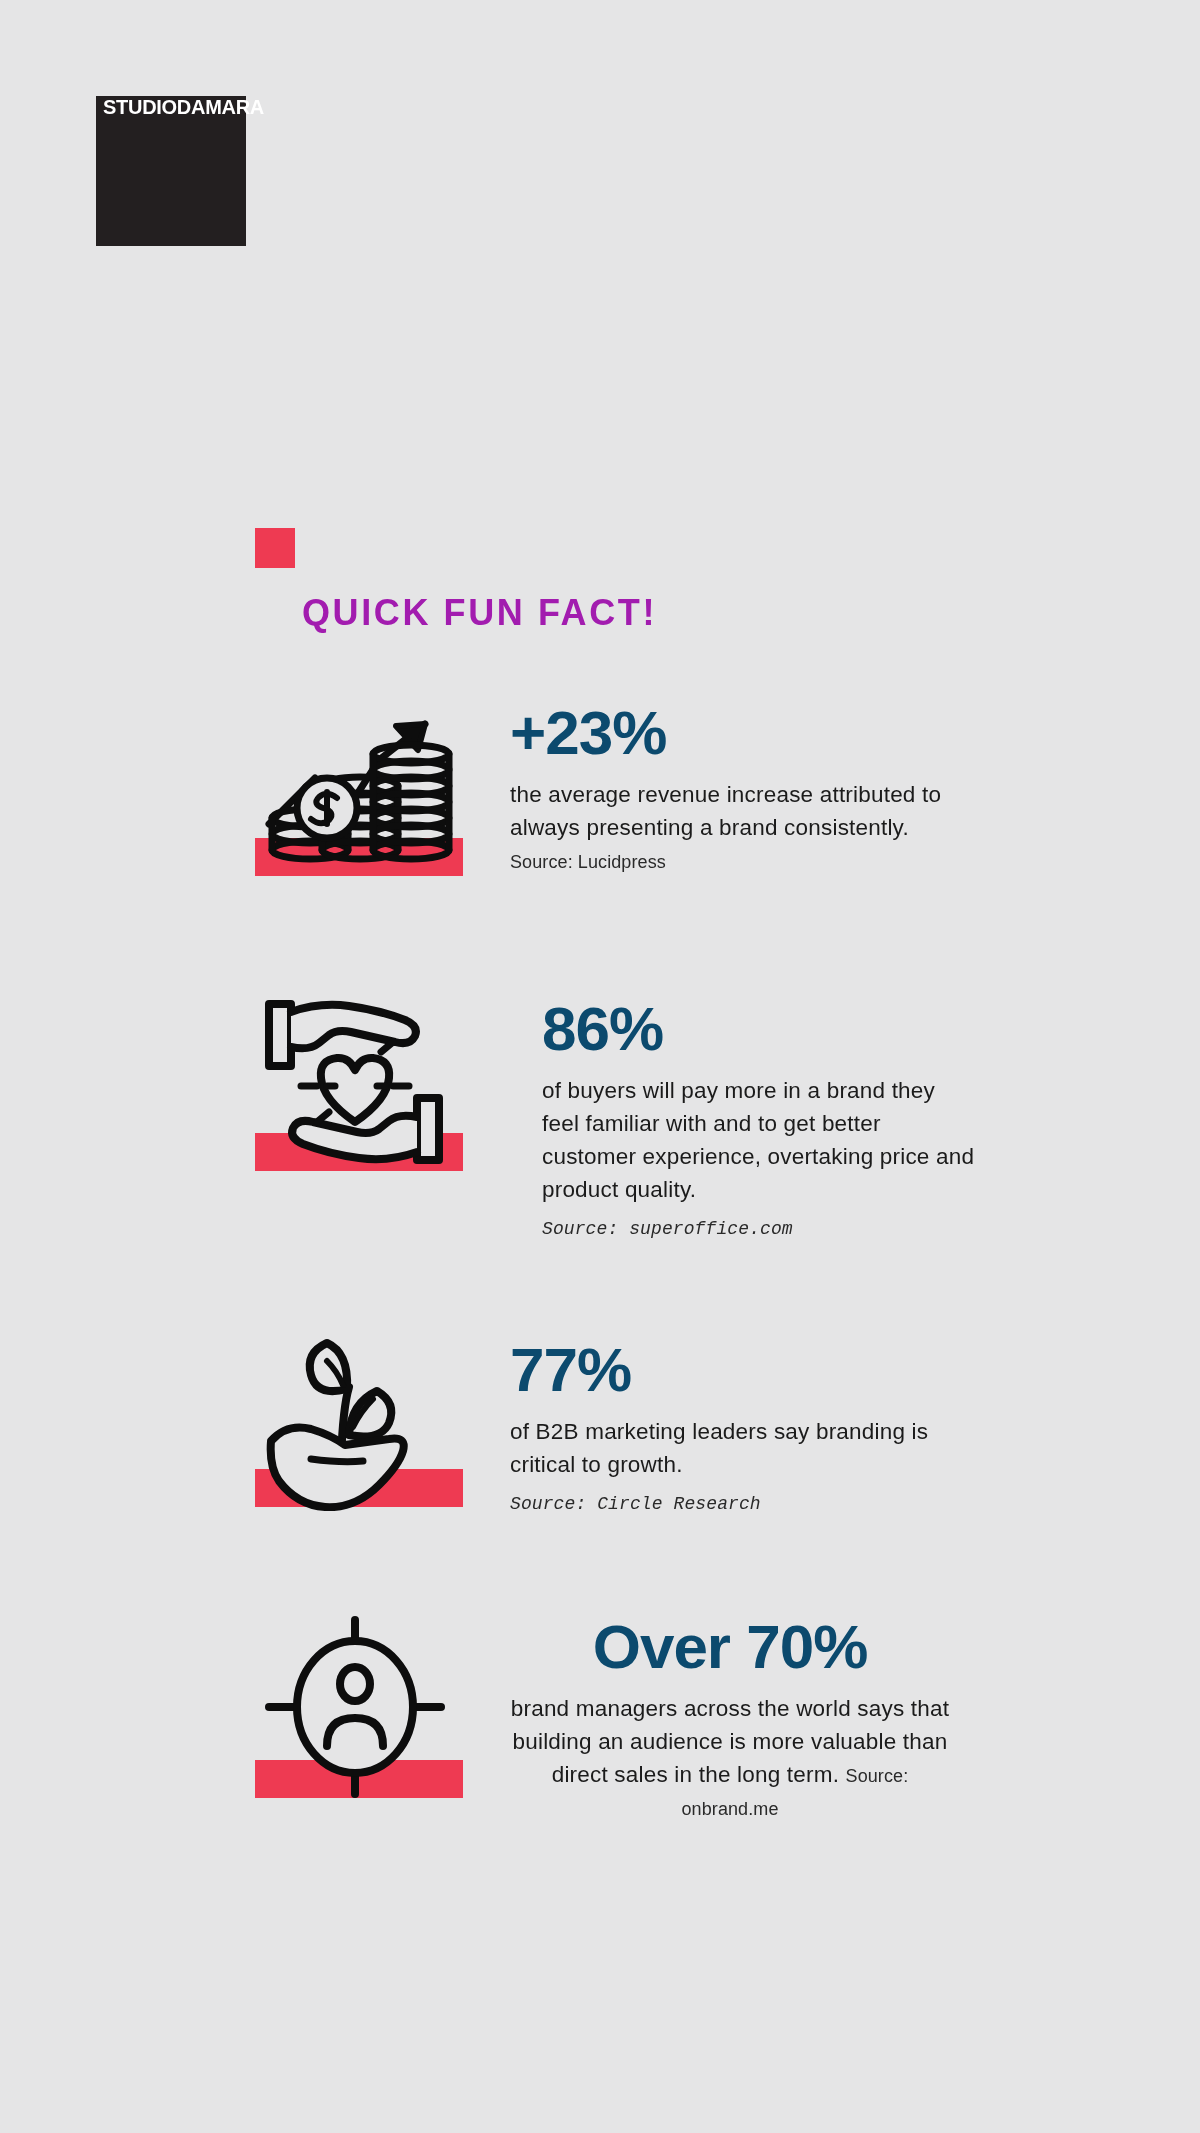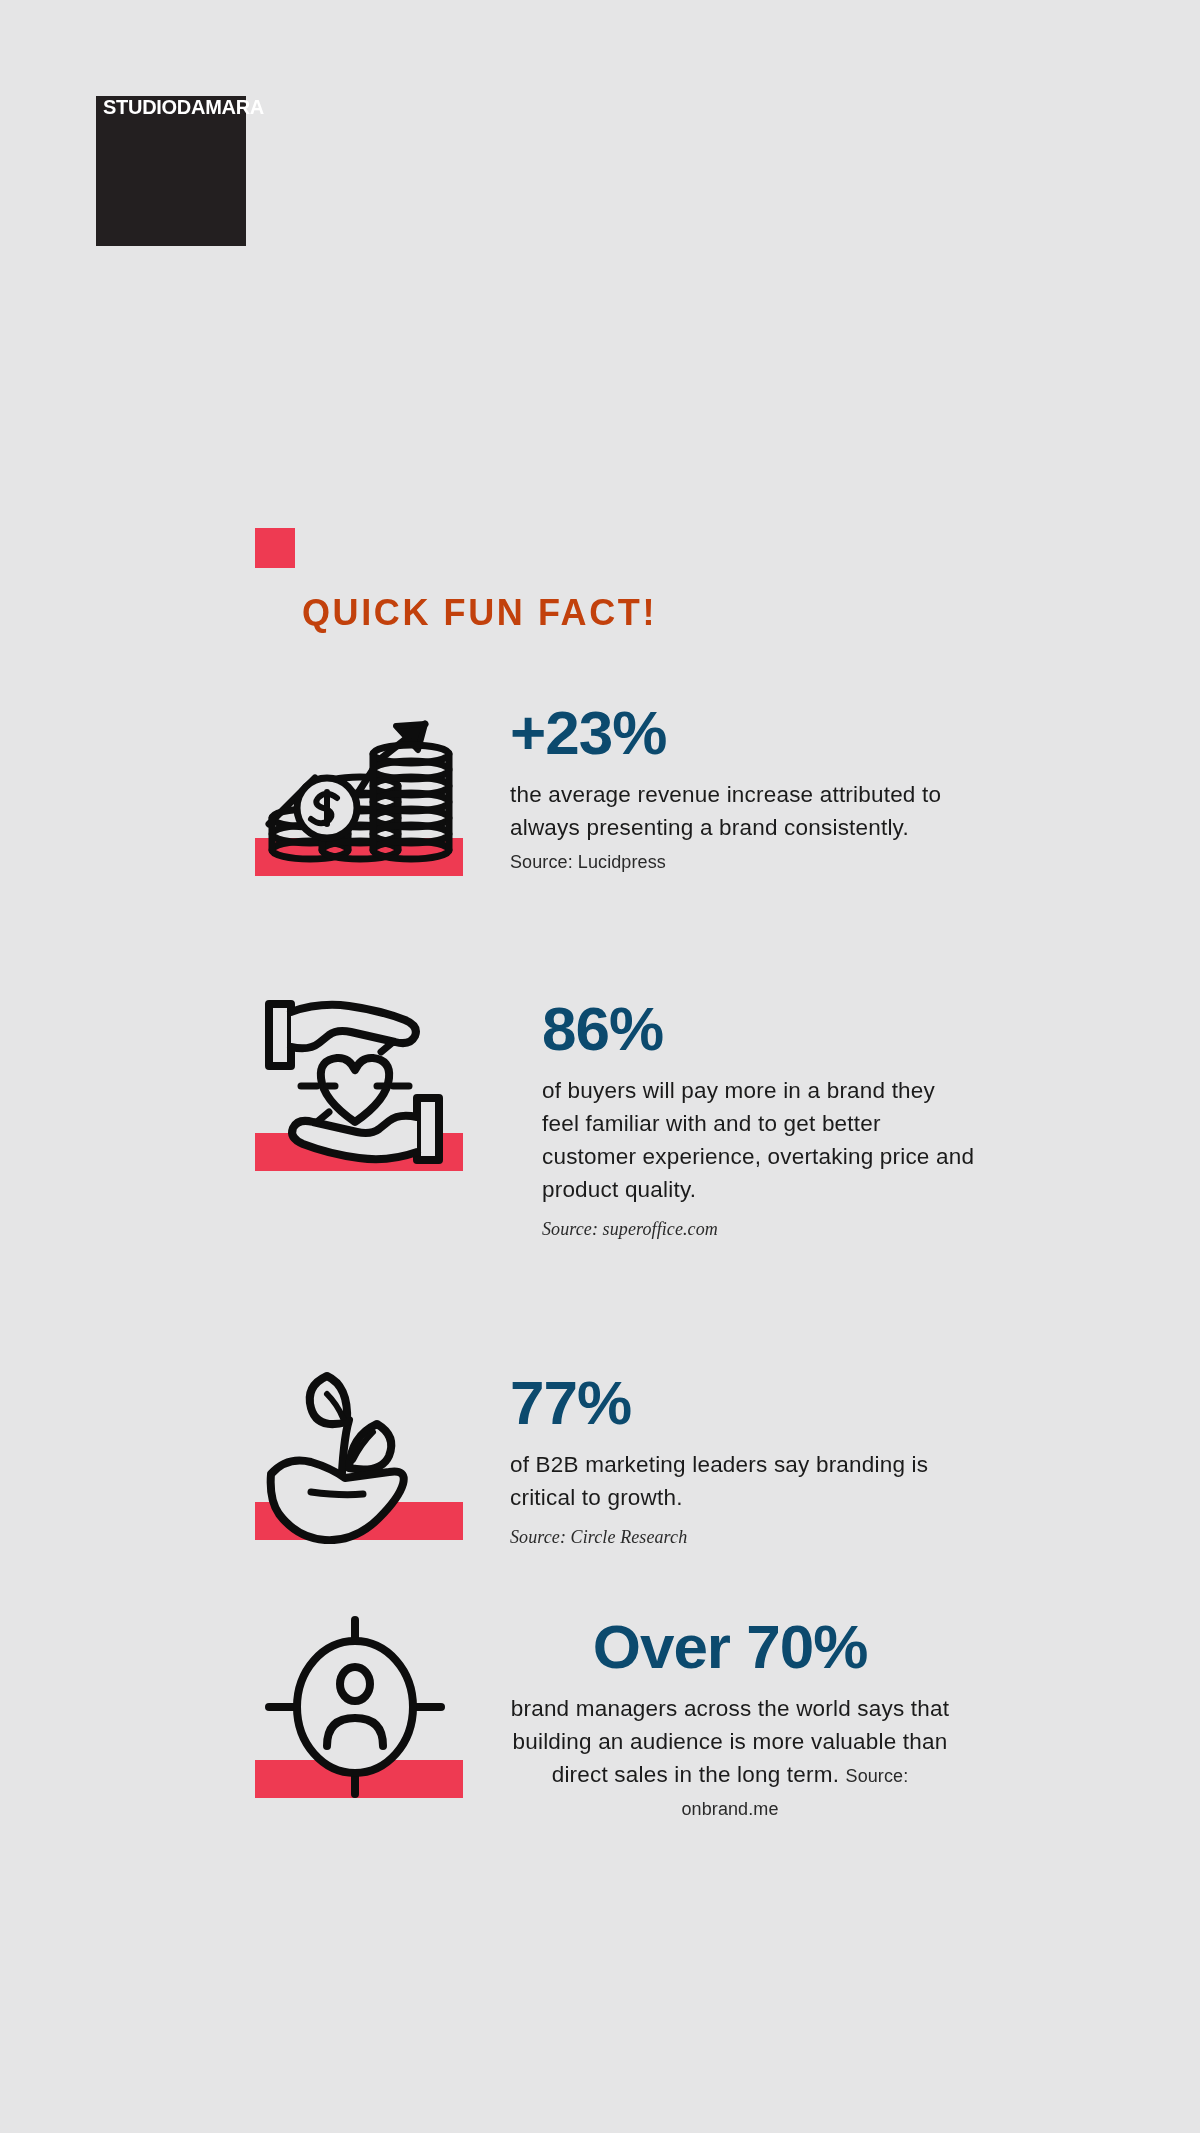--- a/index.html
+++ b/index.html
@@ -59,21 +59,21 @@
     height: 40px;
     background: #ee3a52;
   }
   .title-text {
     margin-top: 24px;
     margin-left: 47px;
     font-family: "Liberation Sans", sans-serif;
     font-weight: 700;
     font-size: 36px;
     letter-spacing: 2.6px;
-    color: #c2410c;
+    color: #a21caf;
     text-transform: uppercase;
     white-space: nowrap;
   }
 
   
   .stats {
     position: absolute;
     left: 0;
     top: 700px;
     width: 1200px;
@@ -139,27 +139,27 @@
     color: #2a2a2a;
   }
 
   .stat-source-block {
     display: block;
     margin-top: 10px;
     font-style: italic;
     font-size: 18px;
     letter-spacing: 0.1px;
     color: #2a2a2a;
-    font-family: Liberation Serif, serif;
+    font-family: Liberation Mono, monospace;
   }
 
   
   #row-0 { position: absolute; top: 0px; left: 0; width: 1200px; }
   #row-1 { position: absolute; top: 290px; left: 0; width: 976px; gap: 32px; }
-  #row-2 { position: absolute; top: 664px; left: 0; width: 1176px; }
+  #row-2 { position: absolute; top: 631px; left: 0; width: 1176px; }
   #row-3 { position: absolute; top: 912px; left: 0; width: 1200px; text-align: center; }
 
   #row-0 .icon-bar { top: 138px; }
   #row-1 .icon-bar { top: 143px; }
   #row-2 .icon-bar { top: 138px; }
   #row-3 .icon-bar { top: 148px; }
 
   #row-0 .stat-text-col { padding-top: 2px; }
   #row-1 .stat-text-col { padding-top: 8px; }
   #row-2 .stat-text-col { padding-top: 8px; }

